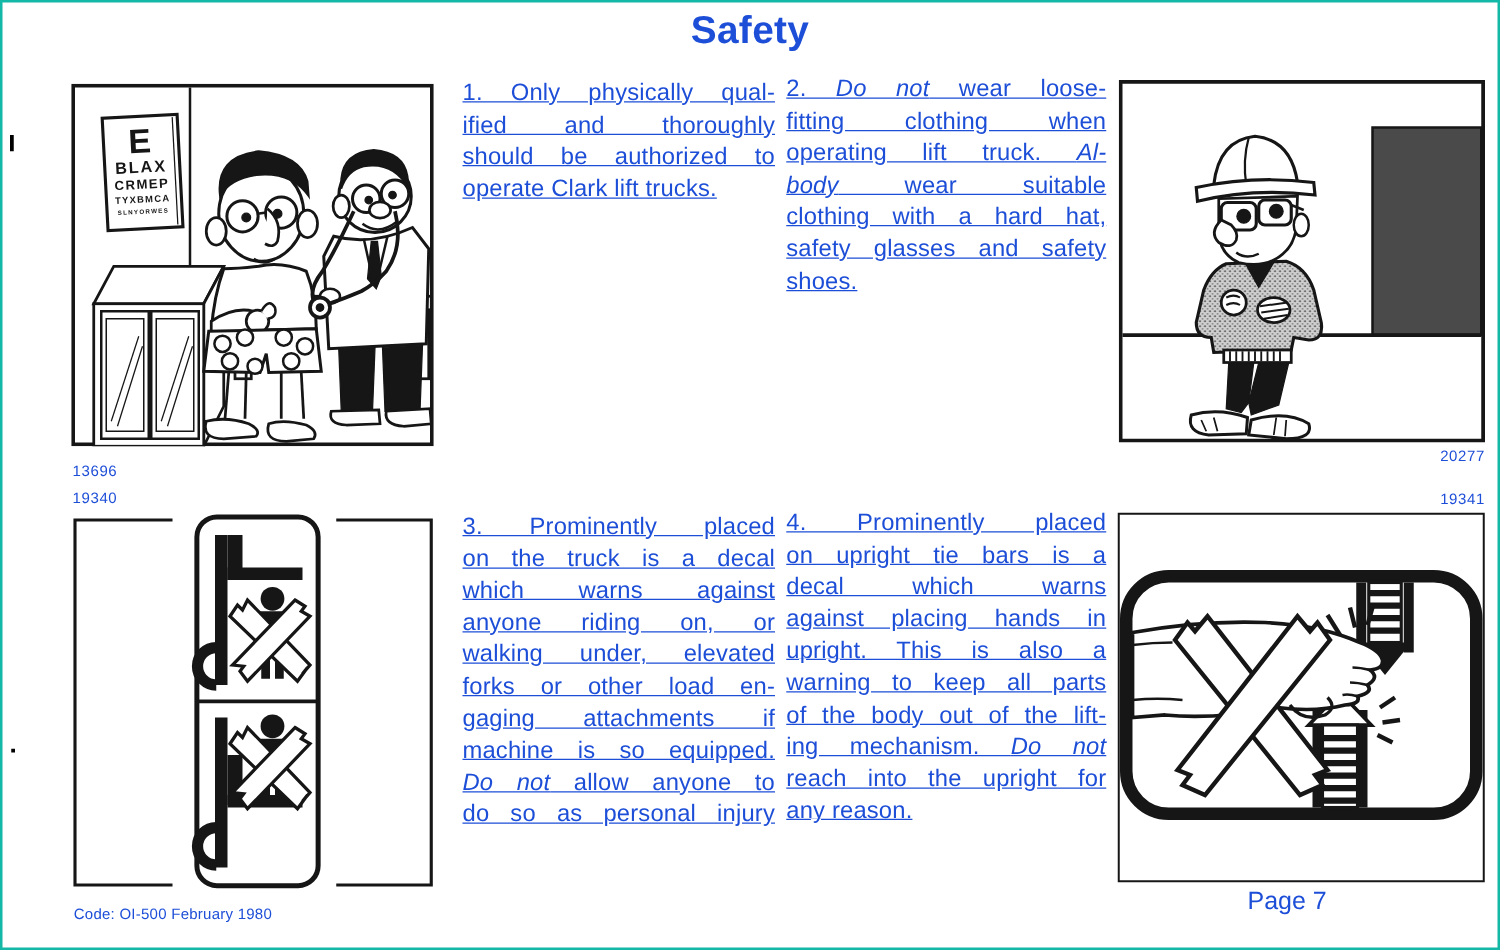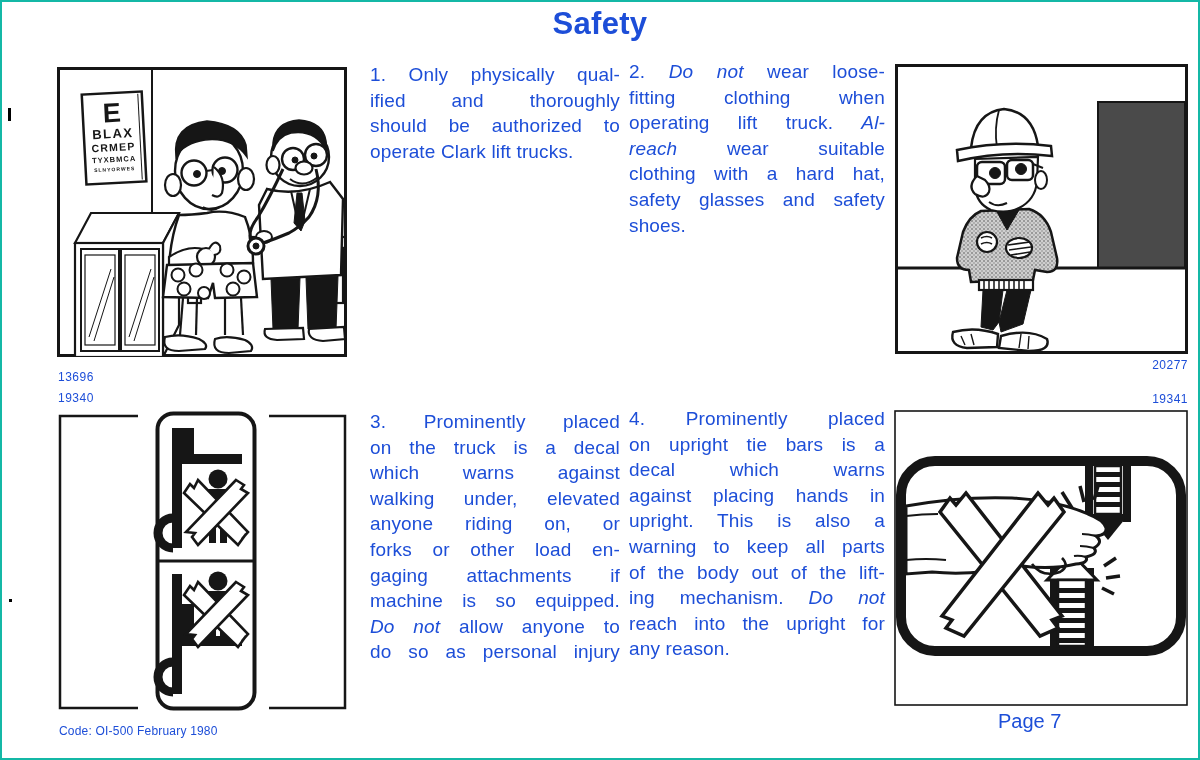--- a/index.html
+++ b/index.html
@@ -2,21 +2,21 @@
 <html><head>
 <meta charset="utf-8">
 <style>
   html,body{margin:0;padding:0;background:#fff;}
   .page{position:relative;width:1200px;height:760px;background:#fff;border:2px solid #14b8a6;
         box-sizing:border-box;overflow:hidden;font-family:"Liberation Sans",sans-serif;color:#1d4ed8;}
   .title{position:absolute;left:0;right:0;top:4px;text-align:center;
          font-size:31px;font-weight:700;letter-spacing:.3px;}
   .fig{position:absolute;}
   .fig svg{display:block;}
-  .col{position:absolute;font-size:19px;line-height:25.6px;letter-spacing:.15px;}
+  .col{position:absolute;font-size:19px;line-height:25.6px;letter-spacing:.15px;text-decoration:underline;}
   .ln{text-align:justify;text-align-last:justify;}
   .ln.last{text-align-last:left;}
   .it{font-style:italic;}
   .fig-num{position:absolute;font-size:12px;letter-spacing:.5px;}
   .fig-num.right{text-align:right;}
   .footer-code{position:absolute;left:57px;top:722px;font-size:12px;letter-spacing:.2px;}
   .page-num{position:absolute;left:996px;top:708px;width:188px;text-align:left;font-size:20px;}
   .artifact-a{position:absolute;left:6px;top:106px;width:3px;height:13px;background:#000;}
   .artifact-b{position:absolute;left:7px;top:597px;width:3px;height:3px;background:#000;}
 </style>
@@ -265,31 +265,31 @@
   <div class="col" style="left:368px;top:60px;width:250px;">
       <div class="ln"><span>1. Only physically qual-</span></div>
       <div class="ln"><span>ified and thoroughly</span></div>
       <div class="ln"><span>should be authorized to</span></div>
       <div class="ln last"><span>operate Clark lift trucks.</span></div>
     </div>
   <div class="col" style="left:627px;top:57px;width:256px;">
       <div class="ln"><span>2. </span><span class="it">Do not</span><span> wear loose-</span></div>
       <div class="ln"><span>fitting clothing when</span></div>
       <div class="ln"><span>operating lift truck. </span><span class="it">Al-</span></div>
-      <div class="ln"><span class="it">reach</span><span> wear suitable</span></div>
+      <div class="ln"><span class="it">body</span><span> wear suitable</span></div>
       <div class="ln"><span>clothing with a hard hat,</span></div>
       <div class="ln"><span>safety glasses and safety</span></div>
       <div class="ln last"><span>shoes.</span></div>
     </div>
   <div class="col" style="left:368px;top:407px;width:250px;">
       <div class="ln"><span>3. Prominently placed</span></div>
       <div class="ln"><span>on the truck is a decal</span></div>
       <div class="ln"><span>which warns against</span></div>
+      <div class="ln"><span>anyone riding on, or</span></div>
       <div class="ln"><span>walking under, elevated</span></div>
-      <div class="ln"><span>anyone riding on, or</span></div>
       <div class="ln"><span>forks or other load en-</span></div>
       <div class="ln"><span>gaging attachments if</span></div>
       <div class="ln"><span>machine is so equipped.</span></div>
       <div class="ln"><span class="it">Do not</span><span> allow anyone to</span></div>
       <div class="ln"><span>do so as personal injury</span></div>
     </div>
   <div class="col" style="left:627px;top:404px;width:256px;">
       <div class="ln"><span>4. Prominently placed</span></div>
       <div class="ln"><span>on upright tie bars is a</span></div>
       <div class="ln"><span>decal which warns</span></div>

